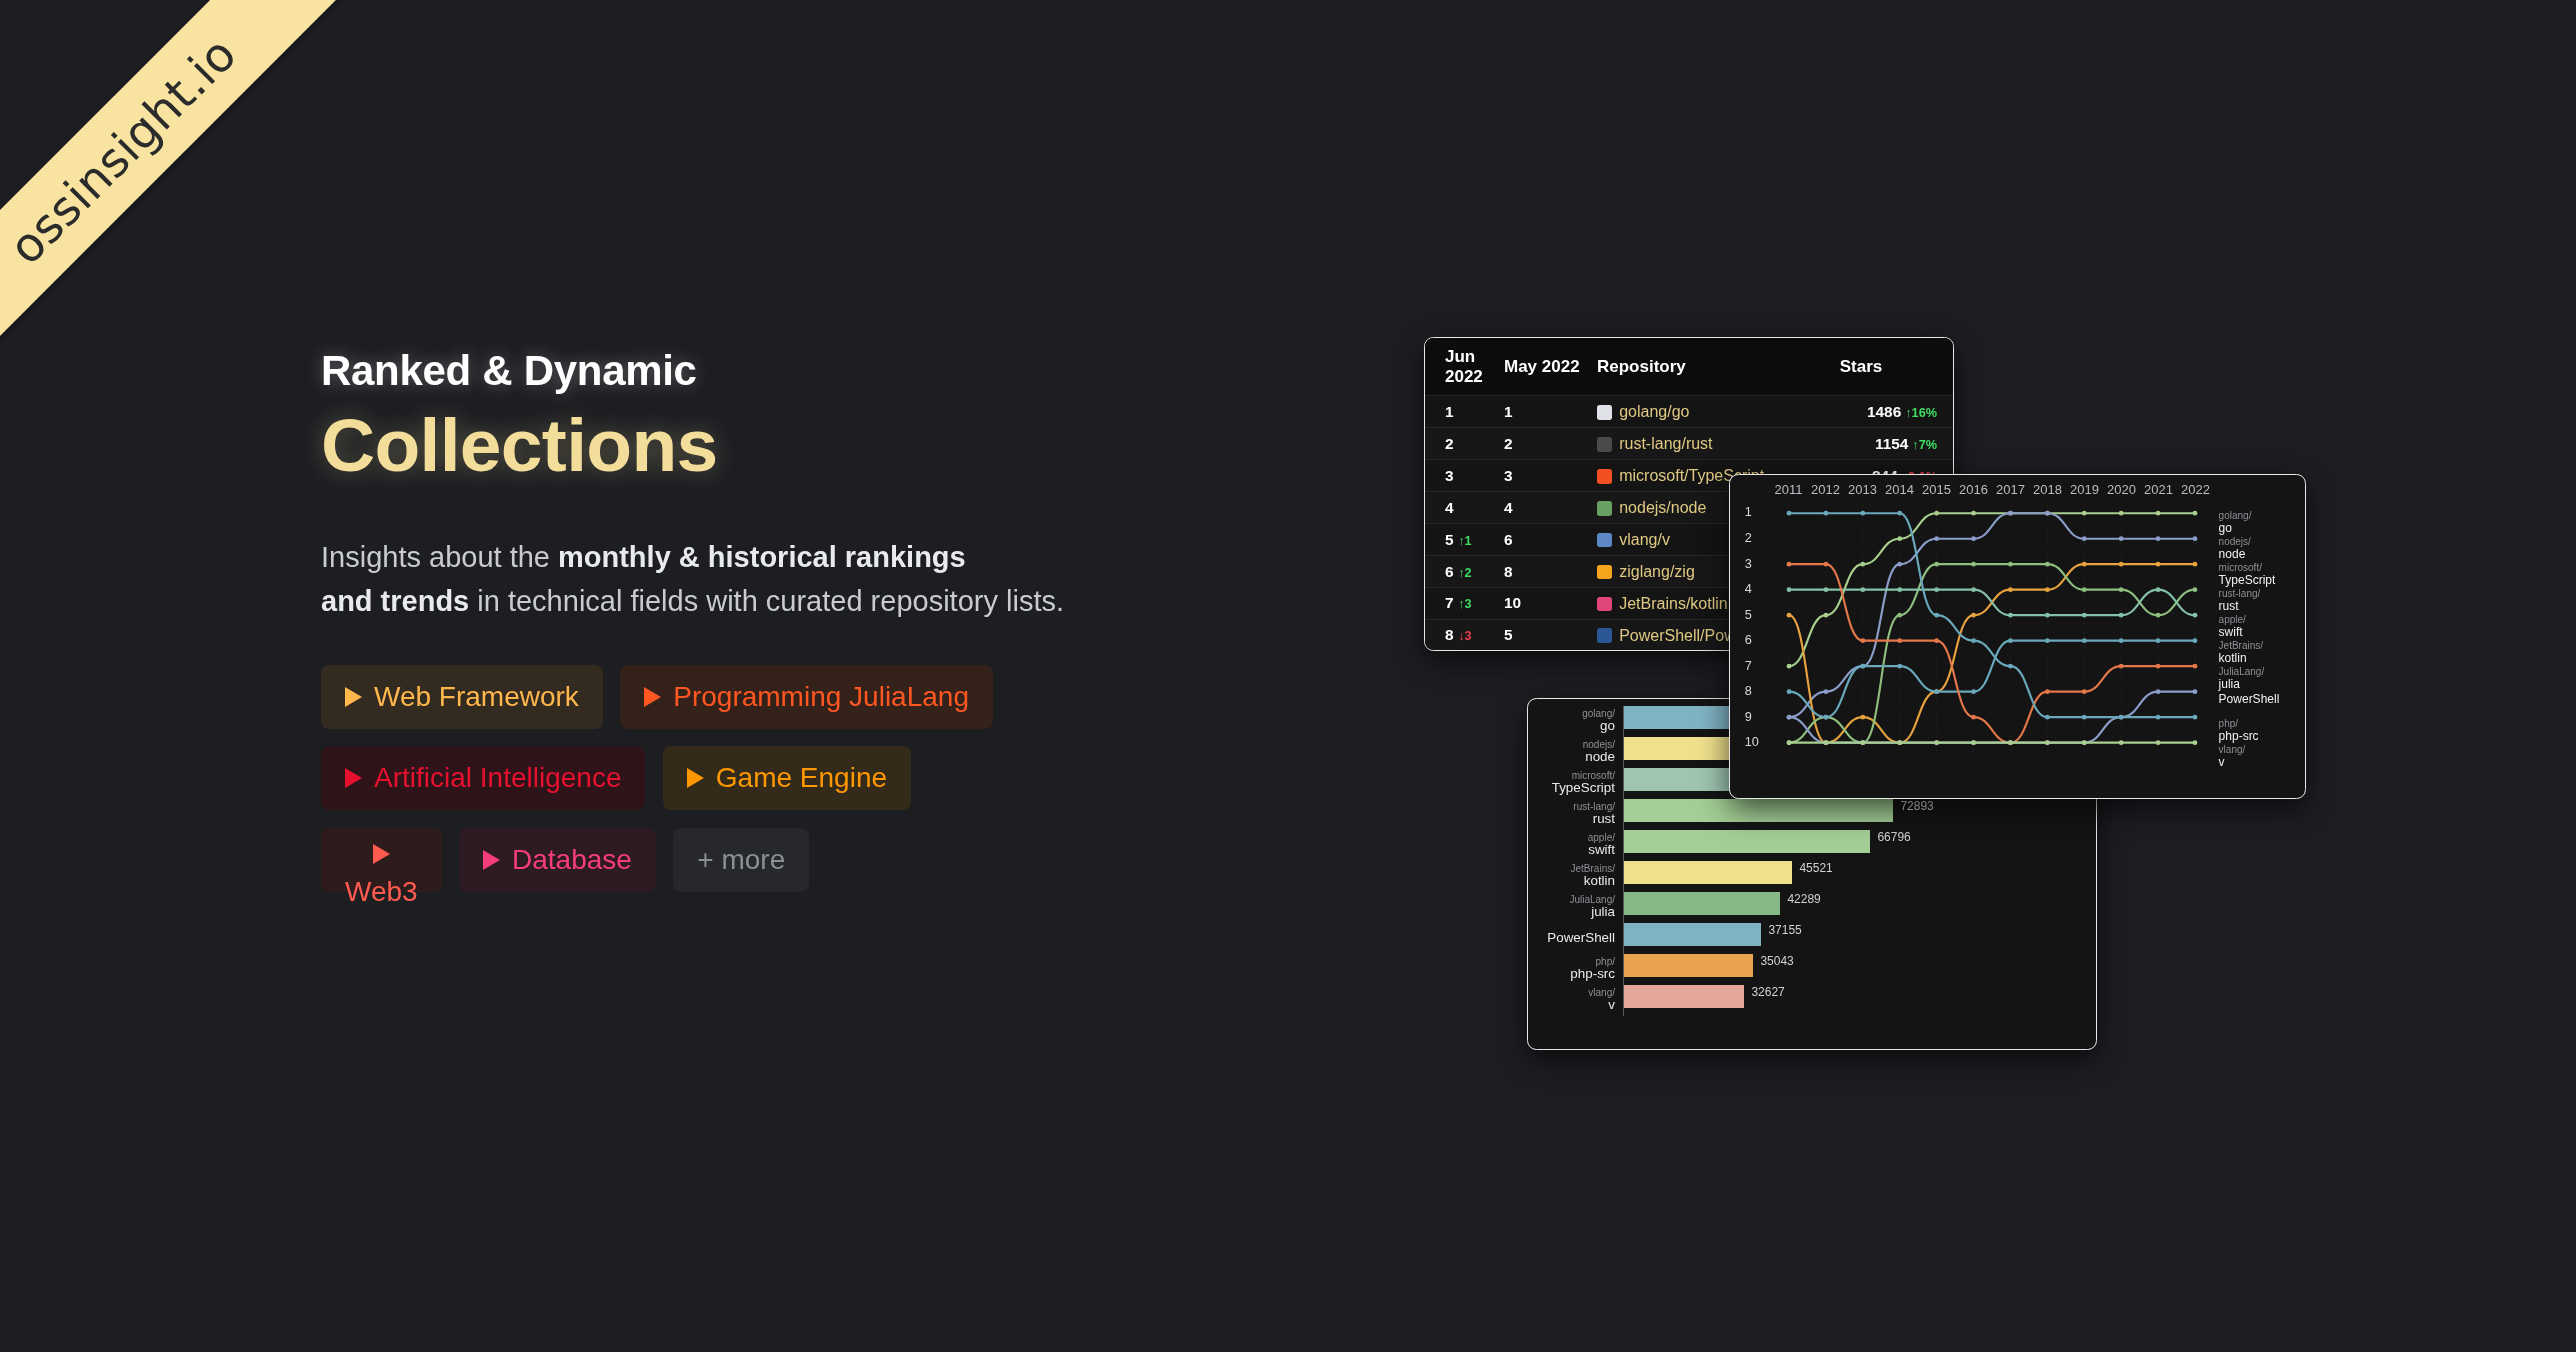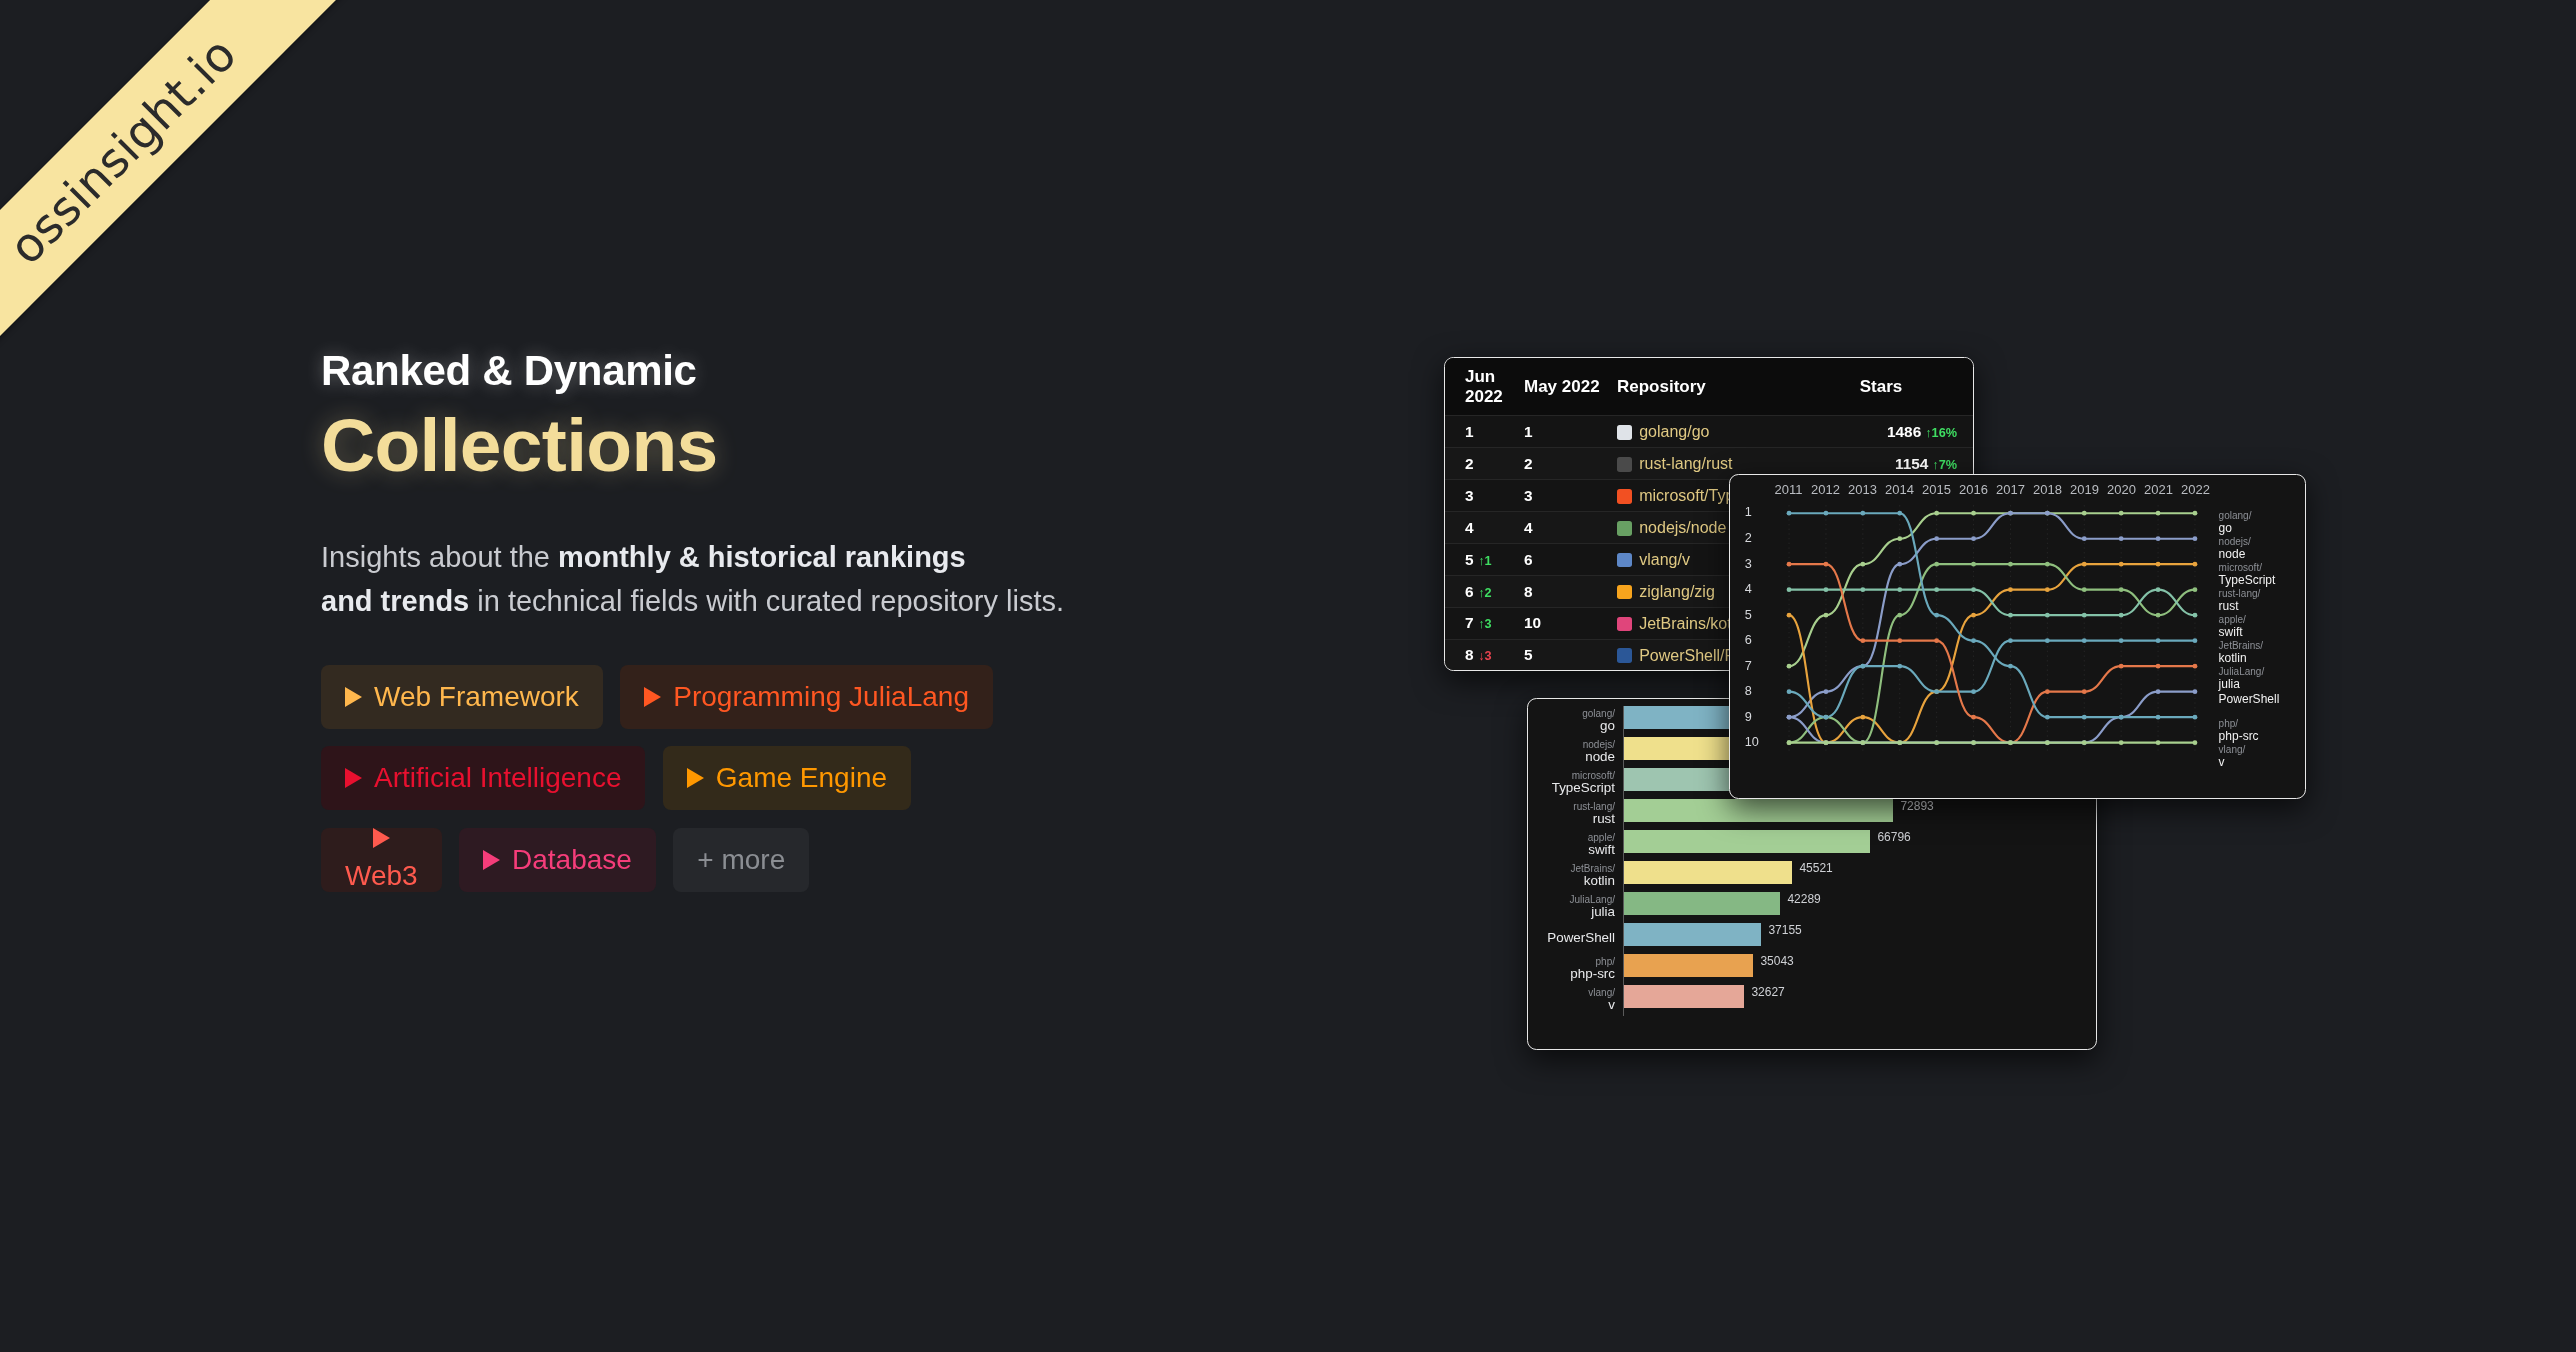--- a/index.html
+++ b/index.html
@@ -62,21 +62,21 @@
     line-height:1.52;
     max-width:1006px;
   }
   .lede b{ color:#e8eaee; font-weight:bold; }
 
   
   .btnrows{ margin-top:42px; }
   .btnrow{ display:flex; gap:17.4px; margin-bottom:17.4px; }
   .chip{
     display:inline-flex; align-items:center; gap:12px;
-    height:64px; padding:0 24px;
+    height:64px; padding:16px 24px;
     border-radius:8px;
     font-size:28px;
     white-space:nowrap;
     cursor:pointer;
     user-select:none;
   }
   .tri{
     width:0;height:0;
     border-top:10px solid transparent;
     border-bottom:10px solid transparent;
@@ -88,21 +88,21 @@
   .card{
     position:absolute;
     background:#141414;
     border:1.3px solid #e8e8e8;
     border-radius:9.4px;
     box-shadow:0 9.4px 29.5px rgba(0,0,0,.65);
     overflow:hidden;
   }
 
   
-  #table-card{ left:1424px; top:357px; width:530px; height:314px; z-index:10;margin-left:20px; }
+  #table-card{ left:1424px; top:337px; width:530px; height:314px; z-index:10; }
   .tbl{ width:100%; border-collapse:collapse; font-size:14.8px; }
   .tbl thead th{
     background:#0c0c0c; color:#ffffff; font-weight:bold;
     text-align:left; padding:8.7px 0 8.7px 0; font-size:17px;
   }
   .tbl tbody td{
     padding:6px 0; color:#ffffff; font-weight:bold; font-size:15.4px;
     border-top:0.7px solid #262626;
   }
   .tbl tbody tr:nth-child(even) td{ background:#171717; }

